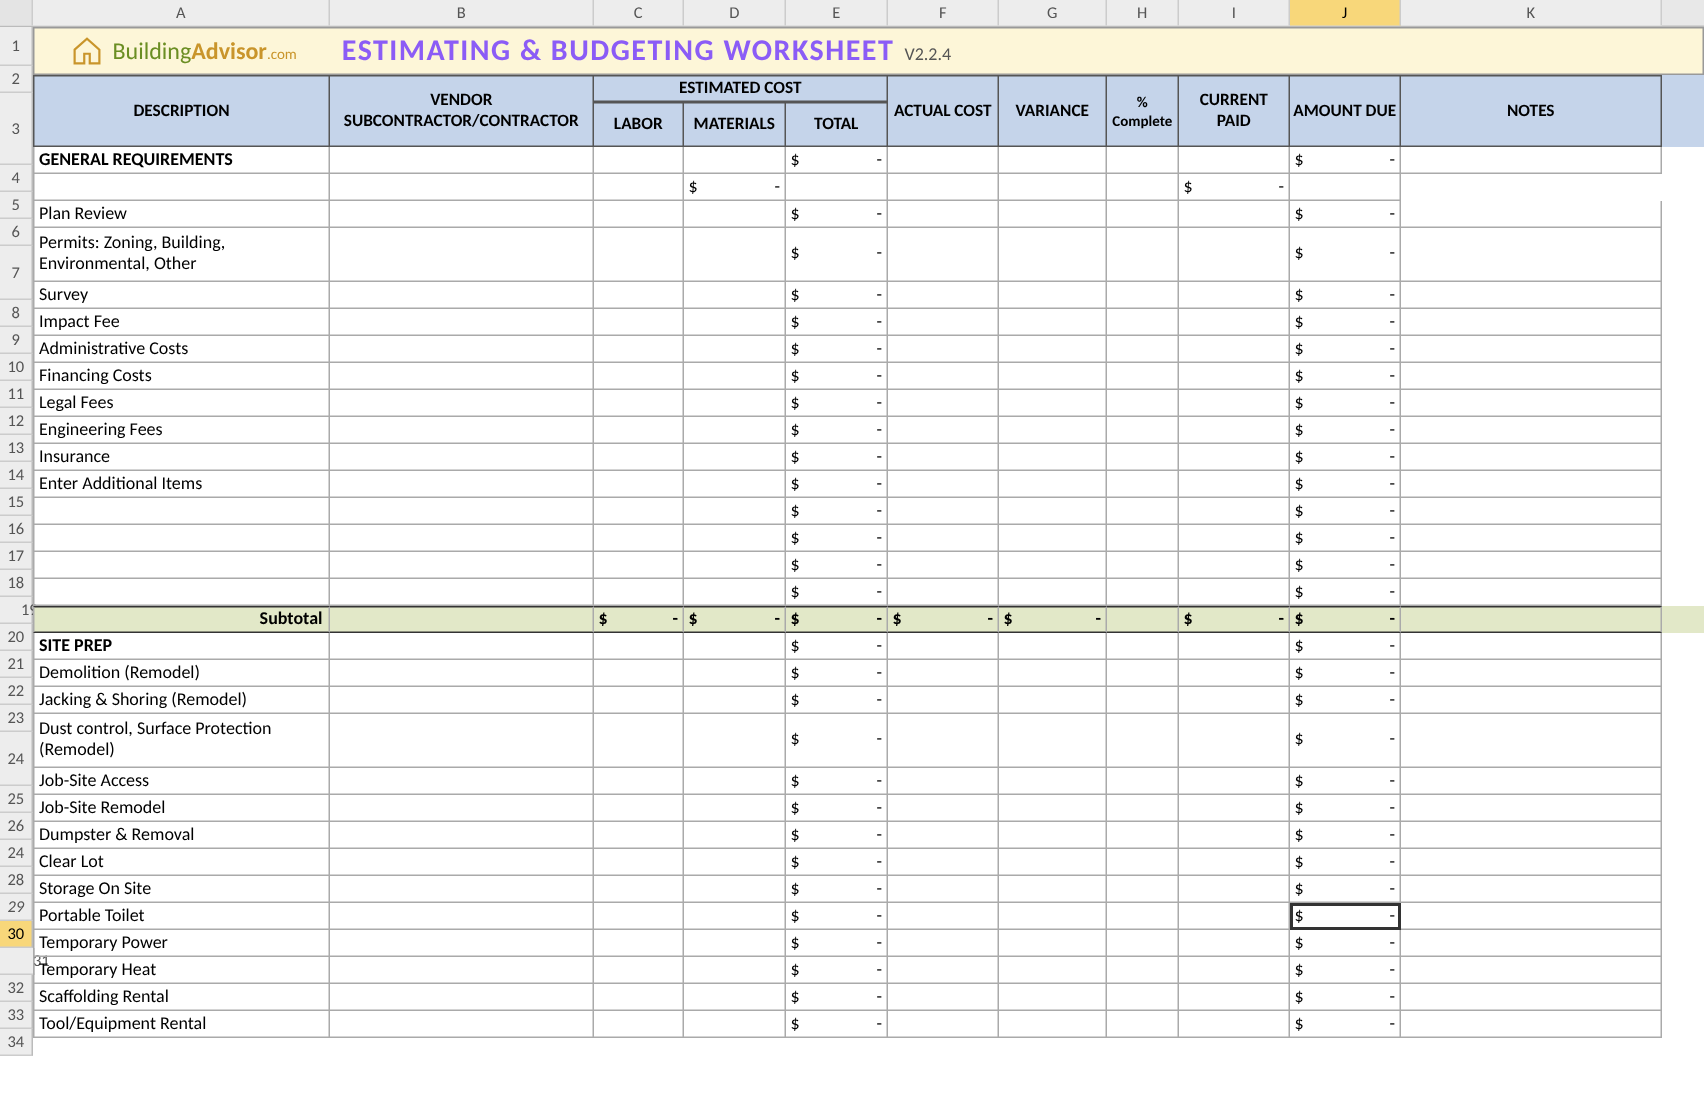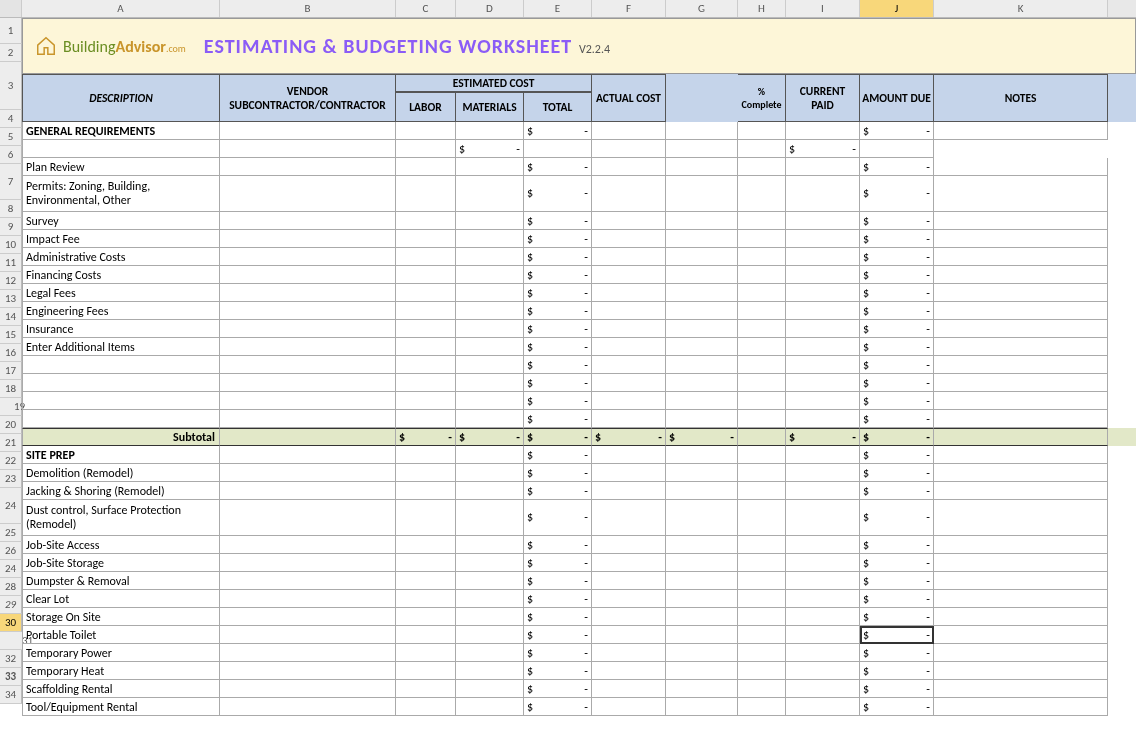--- a/index.html
+++ b/index.html
@@ -4,28 +4,28 @@
 <style>
 * { box-sizing: border-box; margin: 0; padding: 0; }
 body { font-family: Calibri, Arial, sans-serif; font-size: 12px; background: #fff; overflow: hidden; }
 .sheet { position: relative; width: 1136px; height: 743px; background: #fff; }
 .colheads { display: flex; height: 18px; background: #e8e8e8; border-bottom: 1px solid #bbb; }
 .ch { border-right: 1px solid #ccc; text-align: center; font-size: 11px; color: #555; line-height: 18px; background: #ededed; }
 .ch.rowh { width: 22px; background: #e4e4e4; }
 .rownums { position: absolute; left: 0; top: 18px; width: 22px; }
 .rn { height: 18px; border-right: 1px solid #bbb; border-bottom: 1px solid #ccc; text-align: center; font-size: 11px; color: #555; background: #ededed; line-height: 18px; }
 .grid { position: absolute; left: 22px; top: 18px; right: 0; }
-.titlebar { height: 56px; background: #fdf6d8; border: 1px solid #999; display: flex; align-items: center; padding: 0 12px; gap: 18px; }
+.titlebar { height: 32px; background: #fdf6d8; border: 1px solid #999; display: flex; align-items: center; padding: 0 24px; gap: 30px; }
 .logo { display: flex; align-items: center; gap: 6px; font-size: 16px; color: #8a6d3b; }
 .logo .house { width: 22px; height: 22px; display: inline-block; }
 .title { font-weight: bold; font-size: 20px; color: #8b5cf6; letter-spacing: 1px; }
 .ver { font-size: 12px; font-weight: normal; color: #555; margin-left: 4px; }
 .hdr { display: grid; grid-template-columns: 198px 176px 60px 68px 68px 74px 72px 48px 74px 74px 174px; background: #c5d4ea; }
 .hdr > div { border: 1px solid #555; border-left: none; text-align: center; font-weight: bold; font-size: 11.5px; display: flex; align-items: center; justify-content: center; padding: 2px; }
-.hdr > div:first-child { border-left: 1px solid #555; font-style: italic; }
+.hdr > div:first-child { border-left: 1px solid #555; }
 .hdr .r2 { grid-row: span 2; }
 .estgroup { grid-column: 3 / span 3; }
 .row { display: grid; grid-template-columns: 198px 176px 60px 68px 68px 74px 72px 48px 74px 74px 174px; height: 18px; }
 .row.tall { height: 36px; }
 .row > div { border-right: 1px solid #aaa; border-bottom: 1px solid #aaa; font-size: 12px; padding: 0 3px; display: flex; align-items: center; overflow: hidden; white-space: nowrap; }
 .row.tall > div { white-space: normal; line-height: 1.15; }
 .row > div:first-child { border-left: 1px solid #aaa; }
 .bold { font-weight: bold; }
 .money { justify-content: space-between; }
 .subtotal { background: #e2e8c8; }
@@ -79,21 +79,21 @@
       <div class="rn" style="height: 18px; line-height: 18px;">23</div>
       <div class="rn" style="height: 36px; line-height: 36px;">24</div>
       <div class="rn" style="height: 18px; line-height: 18px;">25</div>
       <div class="rn" style="height: 18px; line-height: 18px;">26</div>
       <div class="rn" style="height: 18px; line-height: 18px;">24</div>
       <div class="rn" style="height: 18px; line-height: 18px;">28</div>
       <div class="rn" style="height: 18px; line-height: 18px; font-style: italic;">29</div>
       <div class="rn activerow" style="height: 18px; line-height: 18px;">30</div>
       <div class="rn" style="height: 18px; line-height: 18px; padding-left: 22px;">31</div>
       <div class="rn" style="height: 18px; line-height: 18px;">32</div>
-      <div class="rn" style="height: 18px; line-height: 18px; font-weight: bold;">33</div>
+      <div class="rn" style="height: 18px; line-height: 18px;">33</div>
       <div class="rn" style="height: 18px; line-height: 18px;">34</div>
     </div>
   <div class="grid">
     <div class="titlebar">
       <div class="logo">
         <span class="house">
           <svg viewBox="0 0 24 24">
               <path d="M3 11 L12 3 L21 11 L21 21 L14 21 L14 14 L10 14 L10 21 L3 21 Z" fill="none" stroke="#c9952b" stroke-width="1.6"></path>
             </svg>
         </span>
@@ -105,20 +105,21 @@
         <span class="title">ESTIMATING &amp; BUDGETING WORKSHEET</span>
         <span class="ver">V2.2.4</span>
       </div>
     </div>
 
     <div class="hdr">
       <div class="r2" style="grid-row:1/span 2">DESCRIPTION</div>
       <div class="r2" style="grid-row:1/span 2">VENDOR SUBCONTRACTOR/CONTRACTOR</div>
       <div class="estgroup" style="height:18px">ESTIMATED COST</div>
       <div class="r2" style="grid-row:1/span 2;grid-column:6">ACTUAL COST</div>
+      <div class="r2" style="grid-row:1/span 2;grid-column:7">VARIANCE</div>
       <div class="r2" style="grid-row:1/span 2;grid-column:8;font-size:10px">% Complete</div>
       <div class="r2" style="grid-row:1/span 2;grid-column:9">CURRENT PAID</div>
       <div class="r2" style="grid-row:1/span 2;grid-column:10">AMOUNT DUE</div>
       <div class="r2" style="grid-row:1/span 2;grid-column:11">NOTES</div>
       <div style="grid-row:2;grid-column:3;height:30px">LABOR</div>
       <div style="grid-row:2;grid-column:4;height:30px">MATERIALS</div>
       <div style="grid-row:2;grid-column:5;height:30px">TOTAL</div>
     </div>
 
     <div id="rows">
@@ -548,21 +549,21 @@
           <div></div>
           <div></div>
           <div></div>
           <div class="money">
             <span>$</span>
             <span>-</span>
           </div>
           <div></div>
         </div>
         <div class="row">
-          <div>Job-Site Storage</div>
+          <div>Job-Site Remodel</div>
           <div></div>
           <div></div>
           <div></div>
           <div class="money">
             <span>$</span>
             <span>-</span>
           </div>
           <div></div>
           <div></div>
           <div></div>

